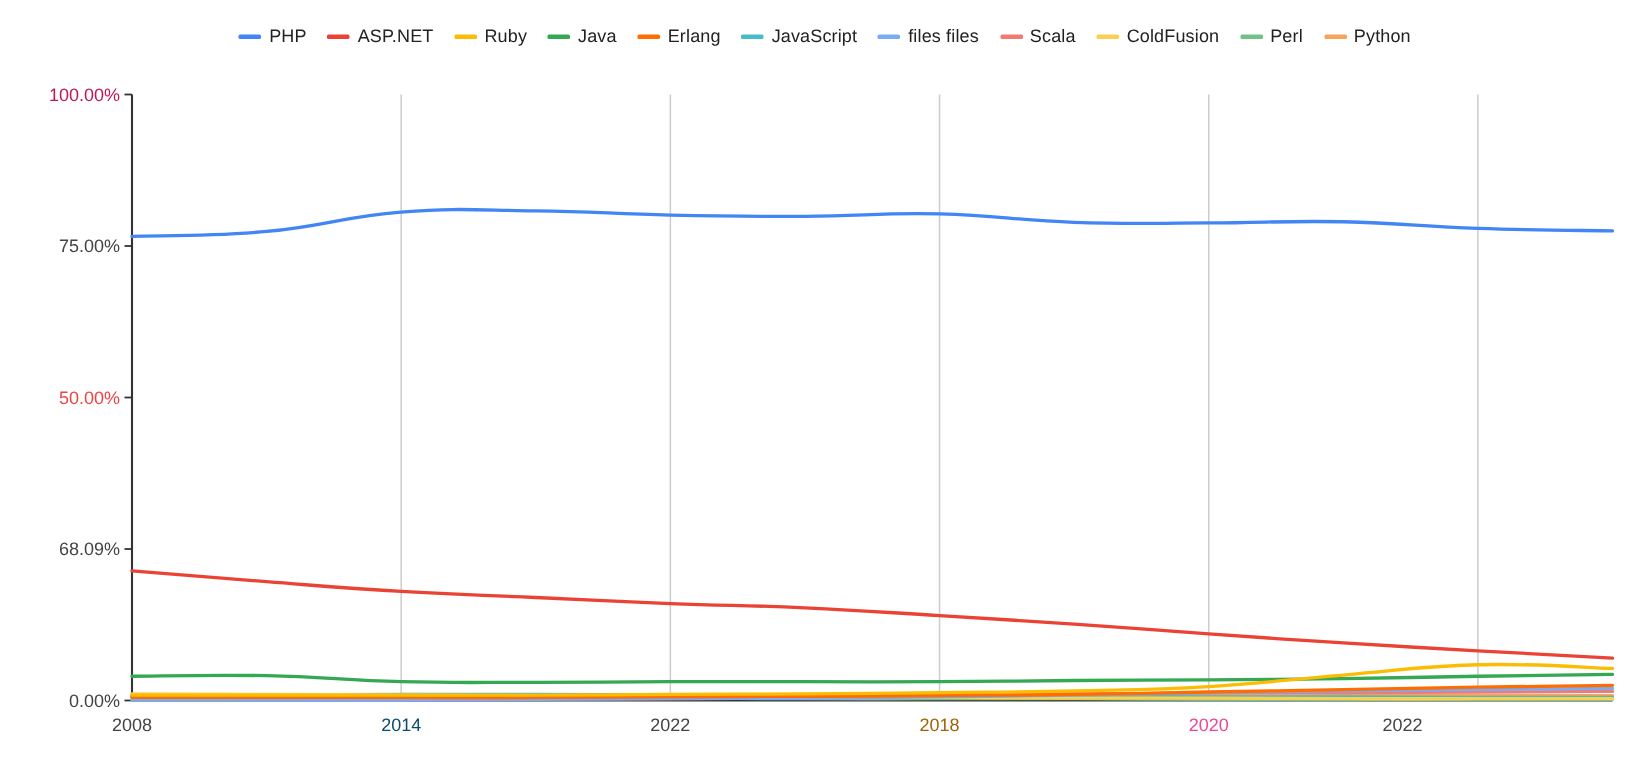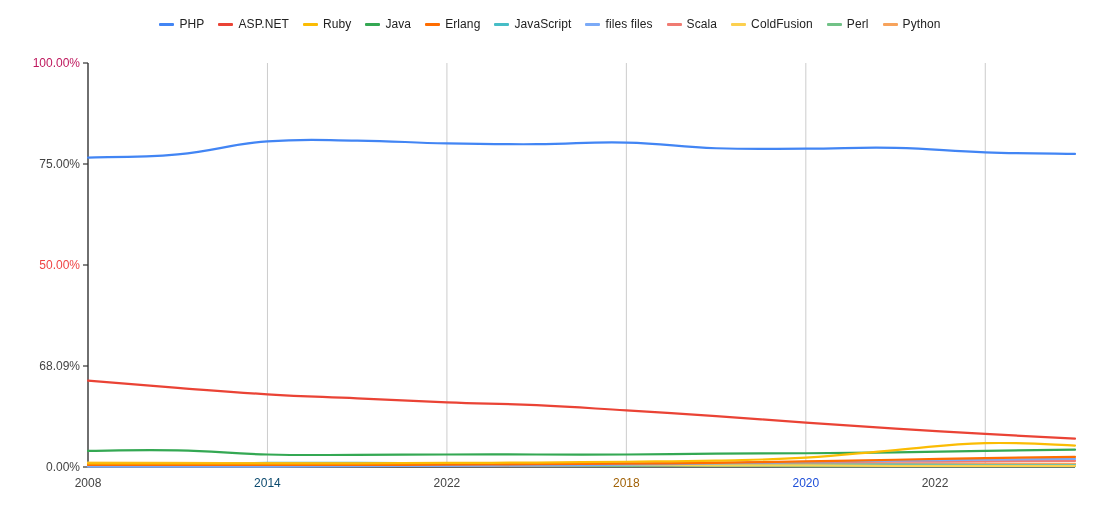--- a/index.html
+++ b/index.html
@@ -160,17 +160,17 @@
       </svg>
   <div class="y-tick-label" style="left: 10px; top: 467px; color: rgb(68, 68, 68);">0.00%</div>
       <div class="y-tick-label" style="left: 10px; top: 366px; color: rgb(68, 68, 68);">68.09%</div>
       <div class="y-tick-label" style="left: 10px; top: 265px; color: #ef4444;">50.00%</div>
       <div class="y-tick-label" style="left: 10px; top: 164px; color: rgb(68, 68, 68);">75.00%</div>
       <div class="y-tick-label" style="left: 10px; top: 63px; color: #be185d;">100.00%</div>
       <div class="x-tick-label" style="left: 88px; top: 476px; color: rgb(68, 68, 68);">2008</div>
       <div class="x-tick-label" style="left: 267.455px; top: 476px; color: #0c4a6e;">2014</div>
       <div class="x-tick-label" style="left: 446.909px; top: 476px; color: rgb(68, 68, 68);">2022</div>
       <div class="x-tick-label" style="left: 626.364px; top: 476px; color: #a16207;">2018</div>
-      <div class="x-tick-label" style="left: 805.818px; top: 476px; color: #1d4ed8;">2020</div>
+      <div class="x-tick-label" style="left: 805.818px; top: 476px; color: #ec4899;">2020</div>
       <div class="x-tick-label" style="left: 935px; top: 476px; color: rgb(68, 68, 68);">2022</div>
     </div>
 
 </div>
 
 </body></html>

